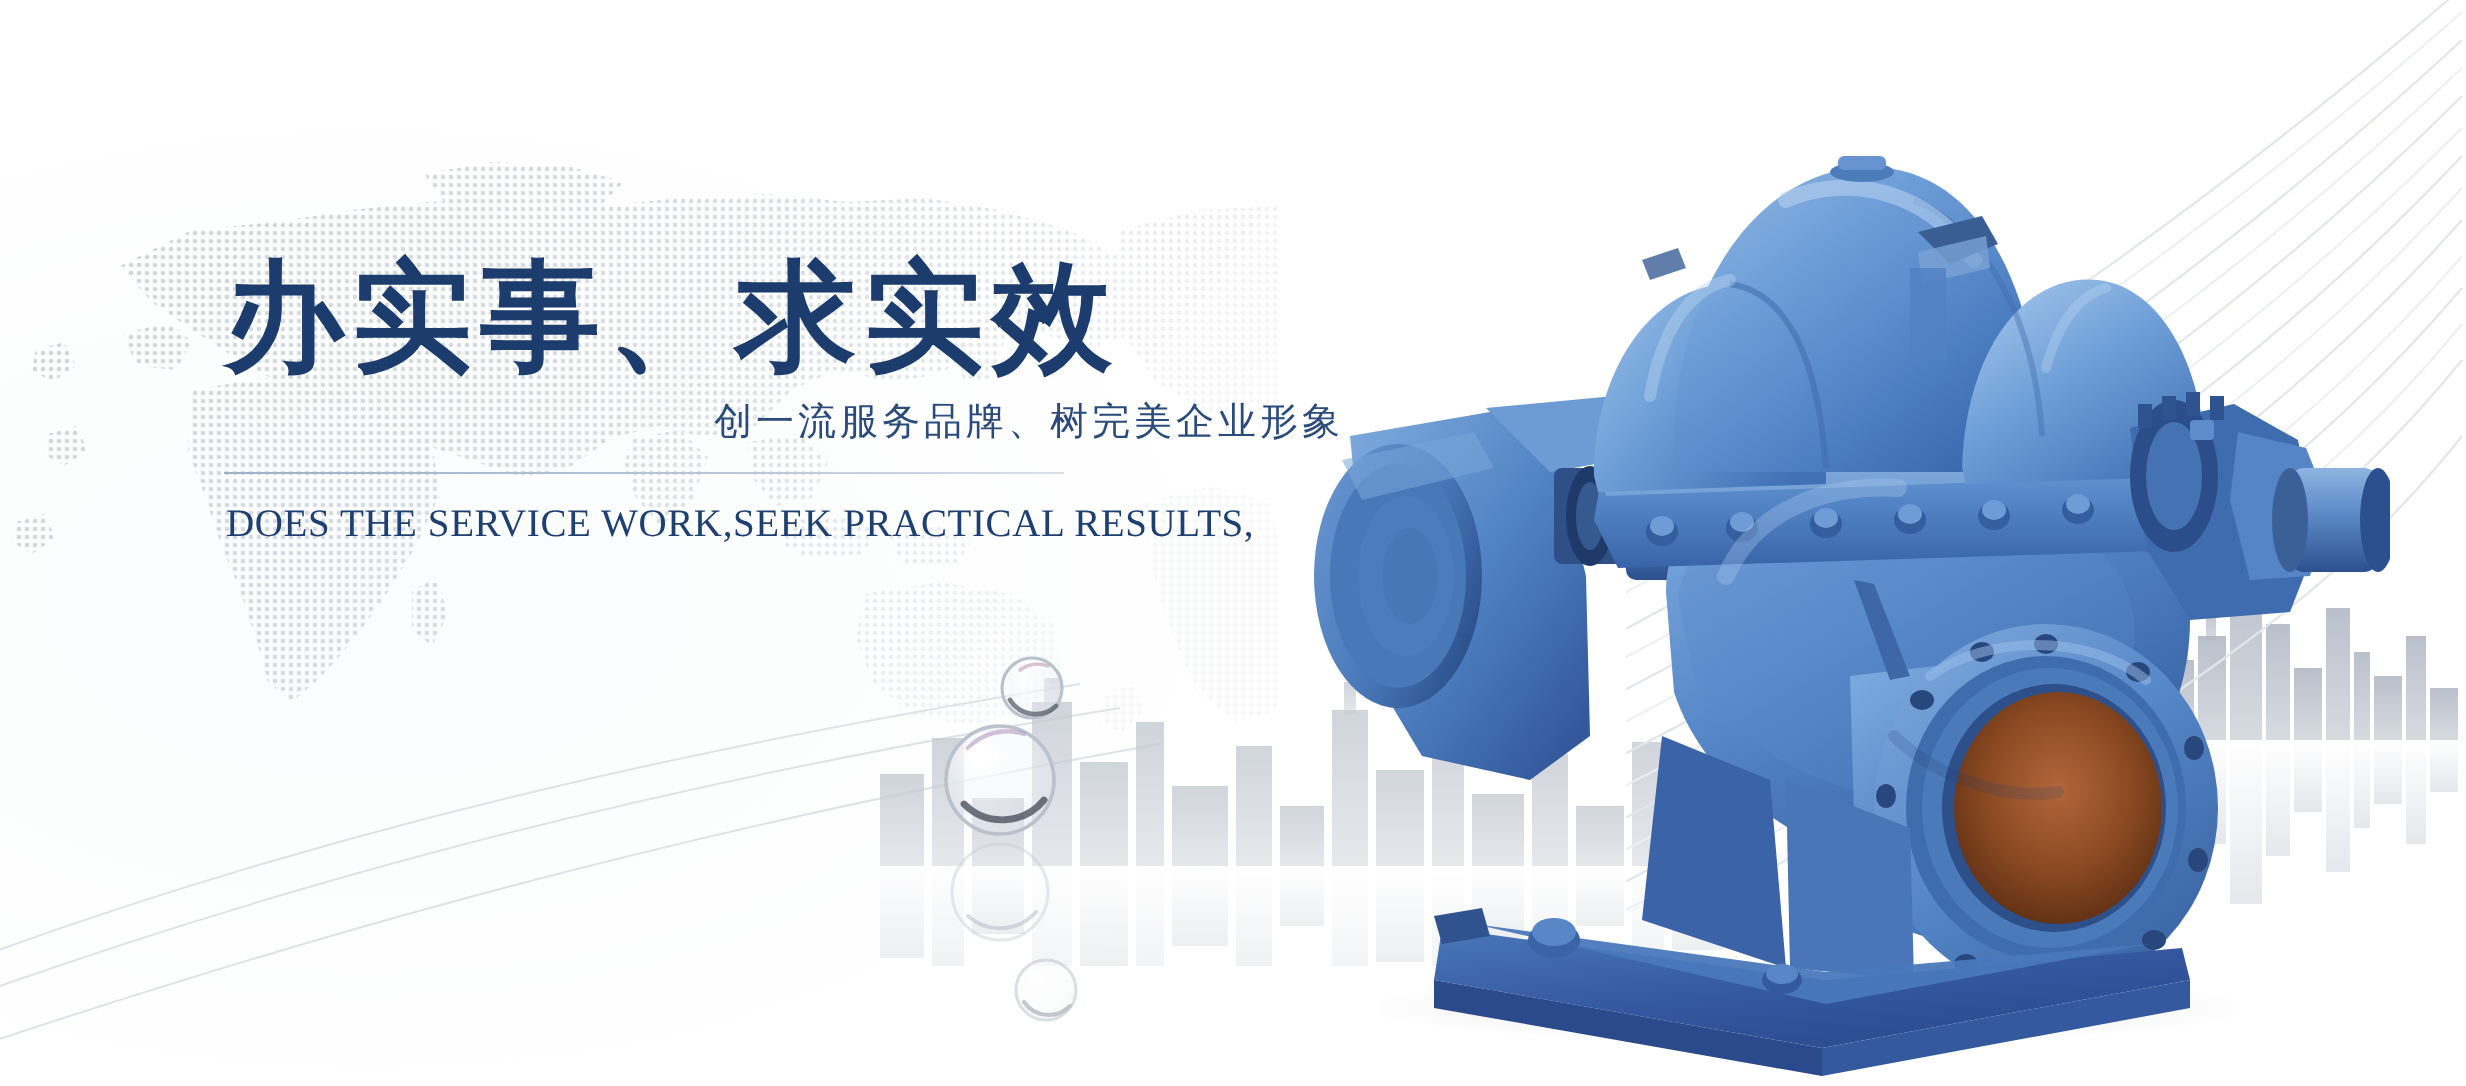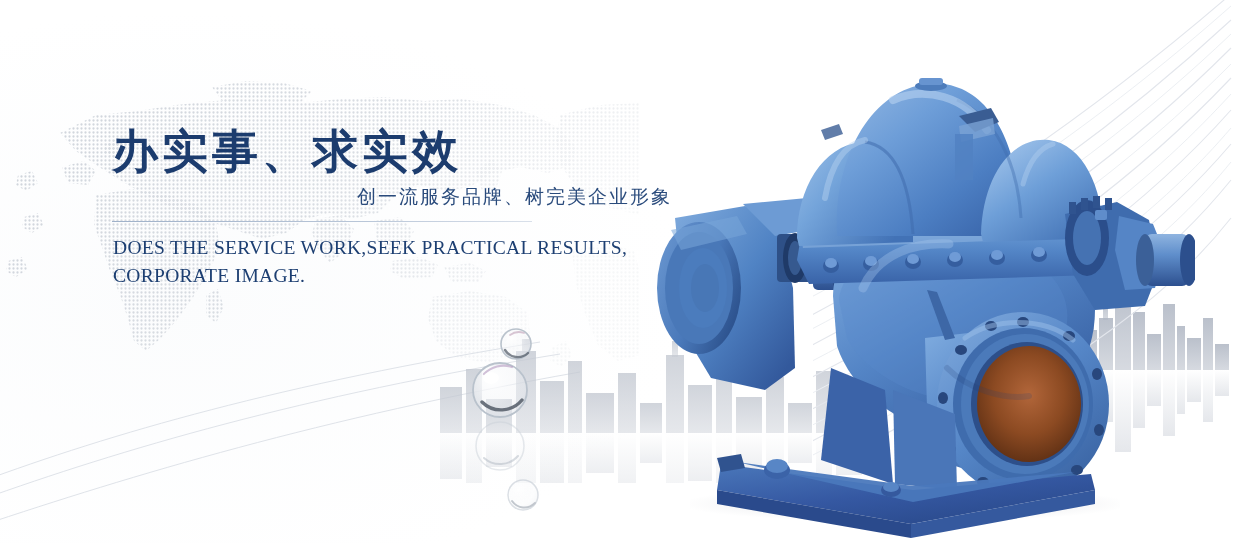--- a/index.html
+++ b/index.html
@@ -45,21 +45,21 @@
   .bubbles svg{display:block;width:100%;height:100%;}
 
   
   .text-block{
     position:absolute;
     left:112px; top:128px;
     width:560px;
   }
   .headline{
     font-family:"Liberation Serif", serif;
-    font-size:46px;
+    font-size:60px;
     font-weight:700;
     letter-spacing:4px;
     color:#1c3c6e;
     line-height:1.05;
     margin:0;
     white-space:nowrap;
   }
   .subhead{
     font-family:"Liberation Serif", serif;
     font-size:19px;
@@ -336,21 +336,20 @@
       </g>
     </svg>
   </div>
 
   <div class="text-block">
     <h1 class="headline">办实事、求实效</h1>
     <h2 class="subhead">创一流服务品牌、树完美企业形象</h2>
     <div class="rule"></div>
     <p class="english">
       <span>DOES THE SERVICE WORK,SEEK PRACTICAL RESULTS,</span>
-      <span>CORPORATE IMAGE.</span>
     </p>
   </div>
 
   <div class="floor-shadow"></div>
 
   <div class="pump">
     <svg viewBox="0 0 570 500" xmlns="http://www.w3.org/2000/svg" aria-hidden="true">
       <defs>
         <linearGradient id="gDomeTop" x1="0.1" y1="0" x2="0.95" y2="0.9">
           <stop offset="0%" stop-color="#8fb5e2"></stop>

